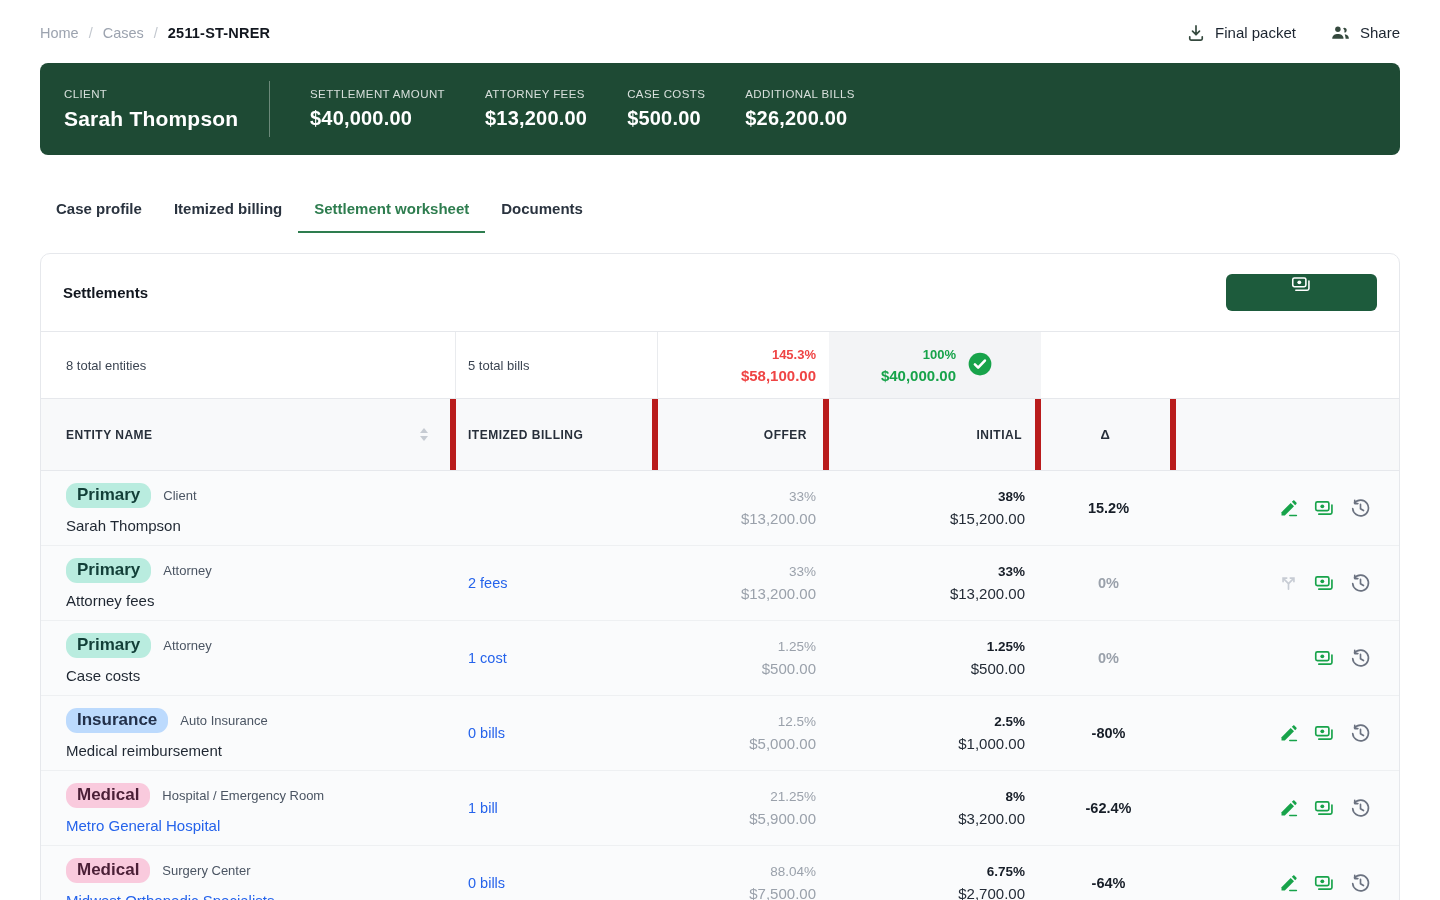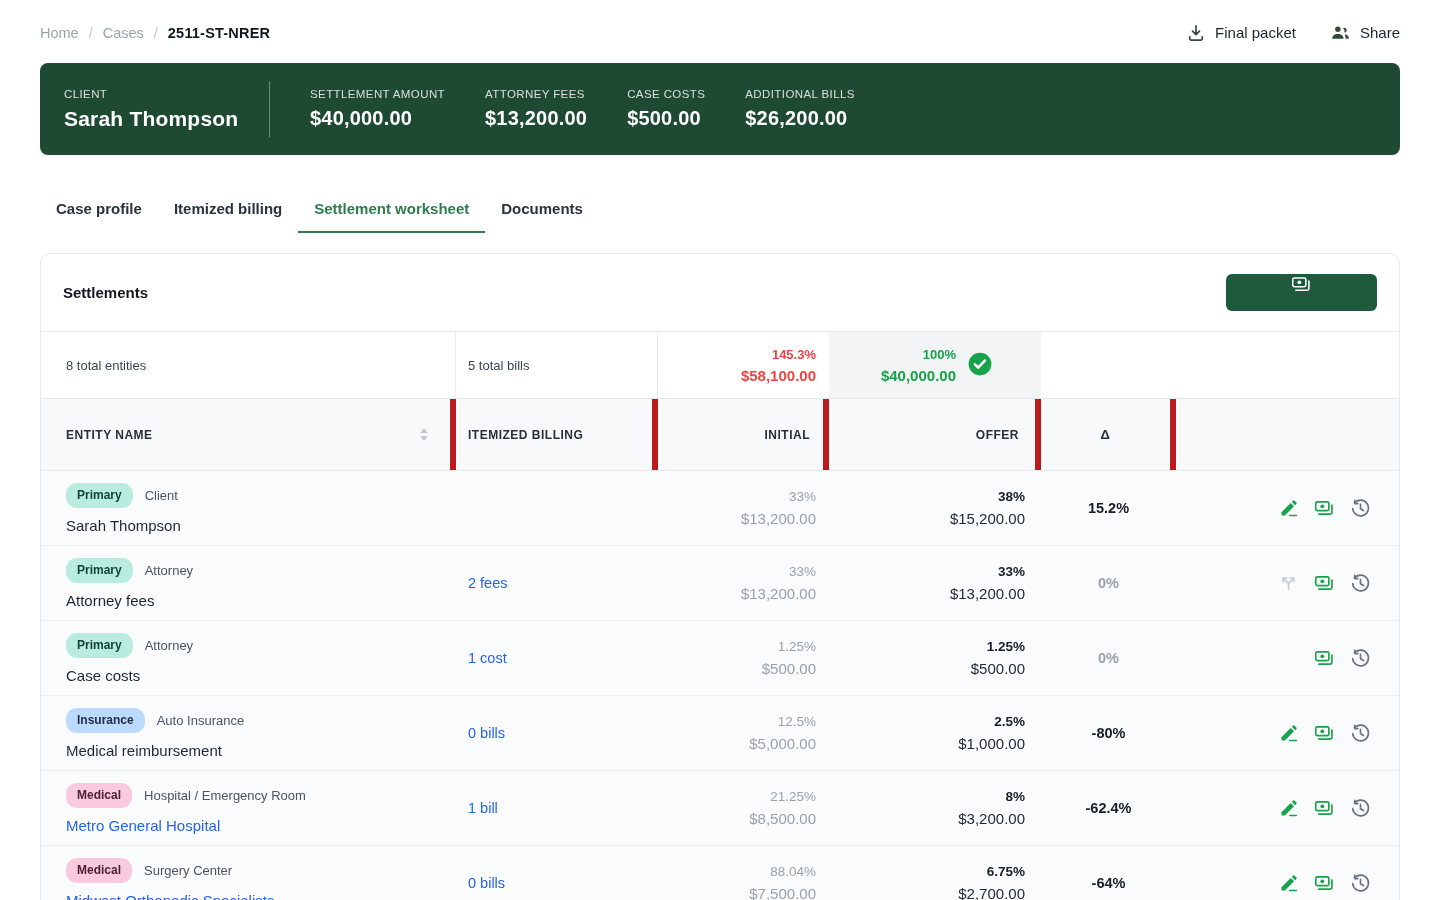--- a/index.html
+++ b/index.html
@@ -67,21 +67,21 @@
   .th-status { justify-content:flex-end; padding-right:25px; }
   .sorter { margin-left:auto; display:flex; flex-direction:column; gap:3px; cursor:pointer; }
   .sort-up { width:0; height:0; border-left:4px solid transparent; border-right:4px solid transparent; border-bottom:5px solid #c6cbd2; }
   .sort-down { width:0; height:0; border-left:4px solid transparent; border-right:4px solid transparent; border-top:5px solid #c6cbd2; }
 
   
   .trow { height:75px; background:#fafbfc; border-bottom:1px solid #eef0f2; }
   .cell { display:flex; flex-direction:column; justify-content:center; }
   .c-entity { padding-left:25px; }
   .entity-top { display:flex; align-items:center; gap:12px; }
-  .badge { height:25px; display:inline-flex; align-items:center; padding:0 11px; border-radius:11px; font-size:12px; font-weight:700; }
+  .badge { height:25px; display:inline-flex; align-items:center; padding:0 11px; border-radius:11px; font-size:17px; font-weight:700; }
   .badge-primary { background:var(--badge-primary-bg,#b9ecdf); color:#123f38; }
   .badge-insurance { background:var(--badge-insurance-bg,#bcdafd); color:#22304a; }
   .badge-medical { background:var(--badge-medical-bg,#f9cadd); color:#4a1f36; }
   .etype { font-size:13px; color:#4b5563; }
   .ename { font-size:15px; color:#1f2732; margin-top:9px; font-weight:400; }
   .ename.link { color:var(--link-blue,#2563eb); cursor:pointer; }
   .c-billing { padding-left:12px; }
   .blink { font-size:14.5px; color:var(--link-blue,#2563eb); text-decoration:none; cursor:pointer; width:fit-content; }
   .c-initial { align-items:flex-end; padding-right:13px; }
   .c-offer { align-items:flex-end; padding-right:16px; }
@@ -205,22 +205,22 @@
 
   <div class="grid-row thead">
     <div class="th th-entity b-r">
       <span>ENTITY NAME</span>
       <span class="sorter">
         <span class="sort-up"></span>
         <span class="sort-down"></span>
       </span>
     </div>
     <div class="th th-billing b-r">ITEMIZED BILLING</div>
+    <div class="th th-offer b-r">OFFER</div>
     <div class="th th-initial b-r">INITIAL</div>
-    <div class="th th-offer b-r">OFFER</div>
     <div class="th th-delta b-r">Δ</div>
   </div>
 
   <div>
   <div class="grid-row trow">
     <div class="cell c-entity">
       <div class="entity-top">
         <span class="badge badge-primary">Primary</span>
         <span class="etype">Client</span>
       </div>
@@ -406,21 +406,21 @@
         <span class="badge badge-medical">Medical</span>
         <span class="etype">Hospital / Emergency Room</span>
       </div>
       <div class="ename link">Metro General Hospital</div>
     </div>
     <div class="cell c-billing">
       <a class="blink">1 bill</a>
     </div>
     <div class="cell c-initial">
       <span class="pct muted">21.25%</span>
-      <span class="amt muted">$8,500.00</span>
+      <span class="amt muted">$5,900.00</span>
     </div>
     <div class="cell c-offer">
       <span class="pct strong">8%</span>
       <span class="amt dark">$3,200.00</span>
     </div>
     <div class="cell c-delta">
       <span>-62.4%</span>
     </div>
     <div class="cell c-status">
           <span class="icon-btn">

